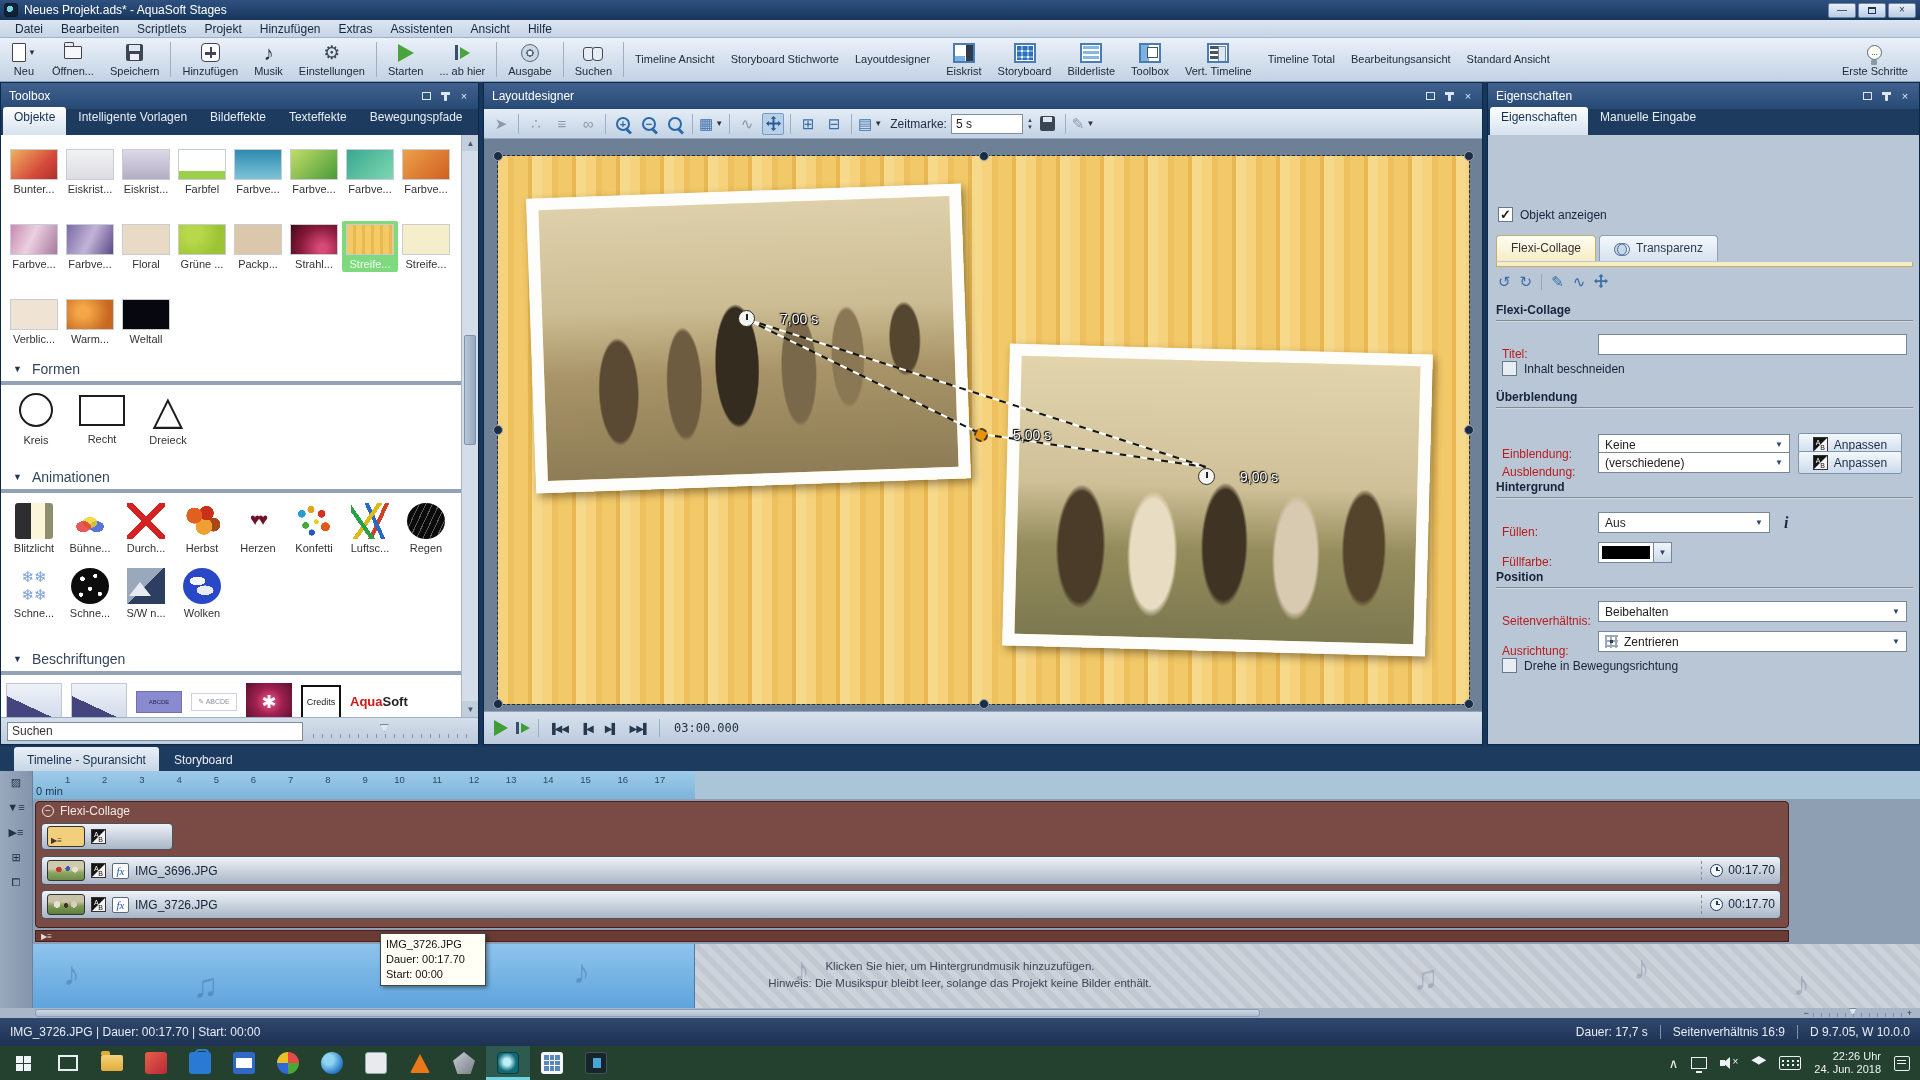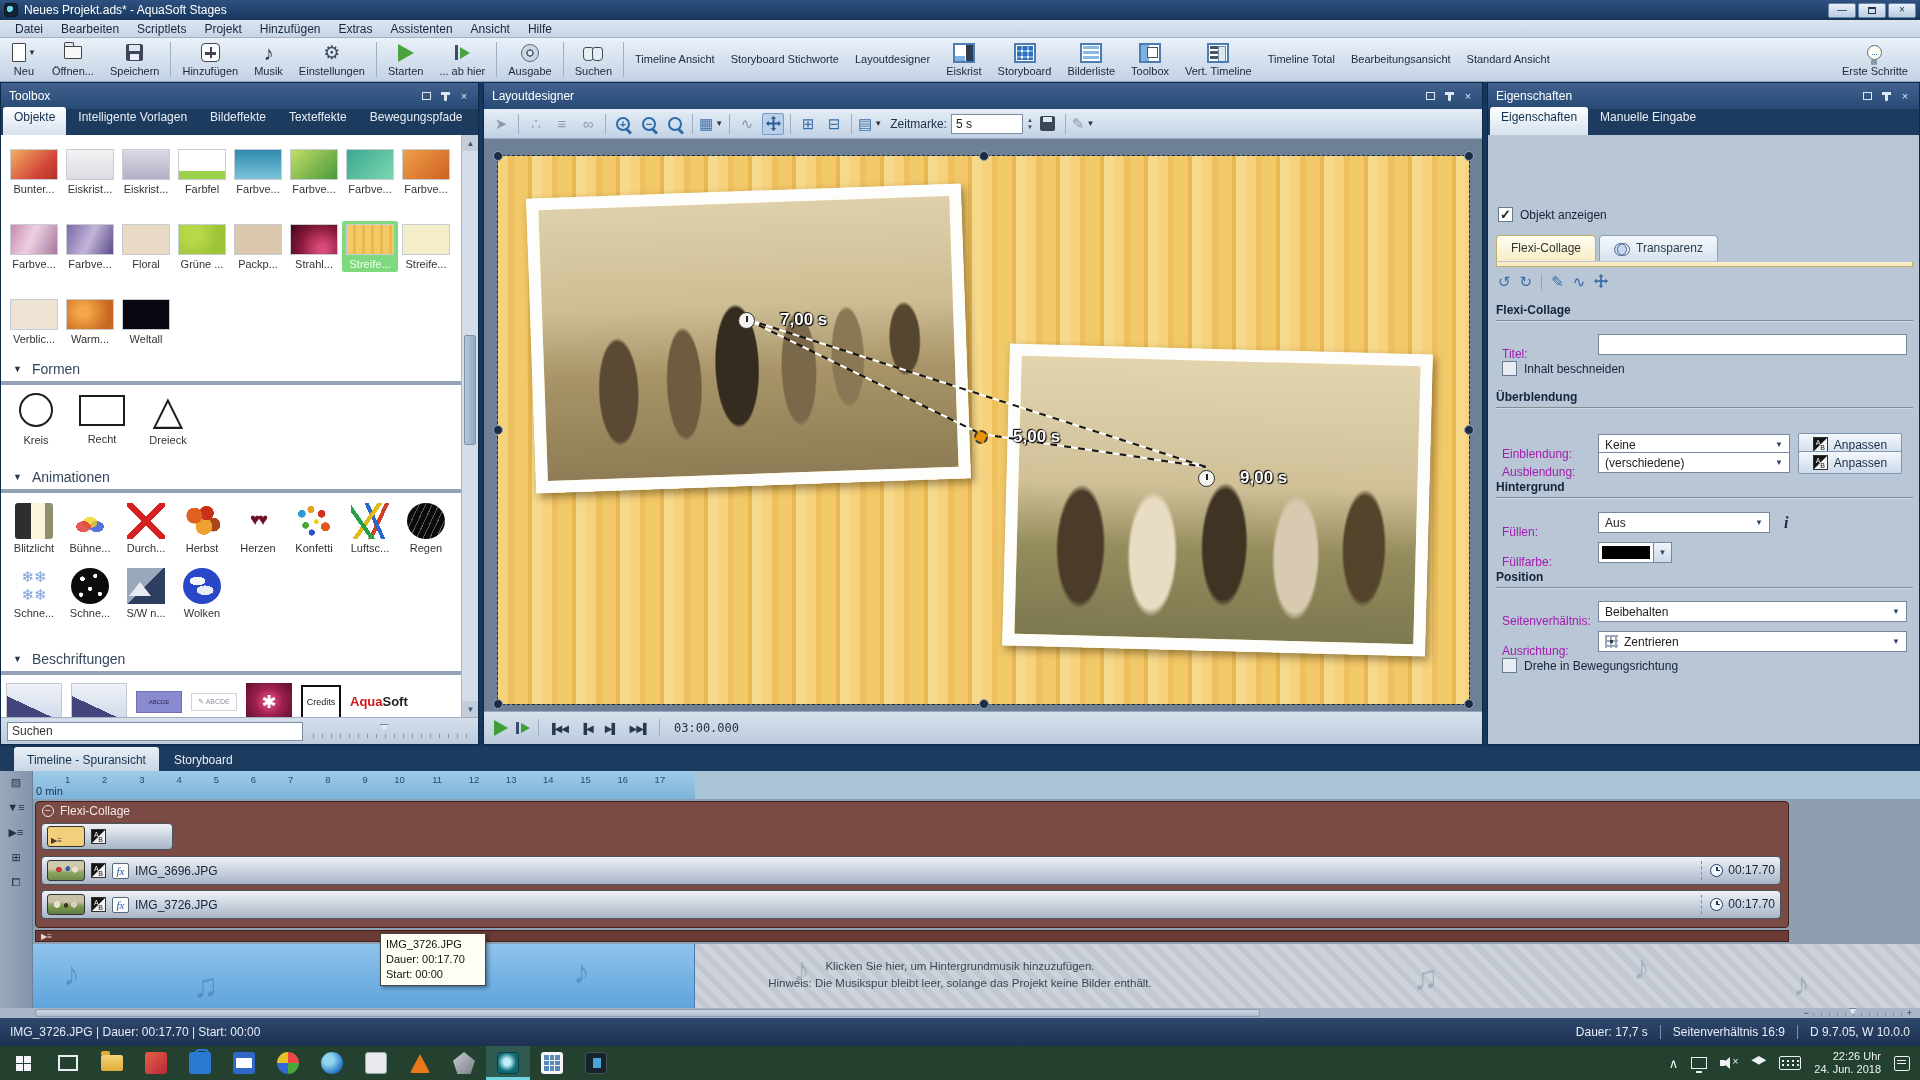--- a/index.html
+++ b/index.html
@@ -205,21 +205,21 @@
       radial-gradient(ellipse 42px 105px at 34% 70%, #e8dcc2 52%, transparent 60%),
       radial-gradient(ellipse 38px 100px at 52% 66%, #3f3424 55%, transparent 62%),
       radial-gradient(ellipse 40px 105px at 70% 70%, #d8cab0 52%, transparent 60%),
       radial-gradient(ellipse 36px 95px at 87% 66%, #55442c 55%, transparent 62%),
       linear-gradient(180deg,#e2d5ae 0%,#cfc098 45%,#948c5c 68%,#7c7850 100%); }
   .paths-svg { position:absolute; left:0; top:0; pointer-events:none; }
   .marker { position:absolute; display:flex; align-items:center; gap:5px; }
   .marker-clock { width:17px; height:17px; border-radius:50%; background:#f4f4f0; border:1.6px solid #2c2c2c; position:relative; }
   .marker-clock::before { content:""; position:absolute; left:7px; top:3px; width:1.8px; height:6px; background:#222; }
   .marker-dot { width:14px; height:14px; border-radius:50%; background:#e8920c; border:2px dashed #3a3a3a; }
-  .marker-label { font-size:17px; font-weight:bold; color:#fff; text-shadow:0 0 2px #000, 1px 1px 1px #000, -1px -1px 1px #000;padding-left:20px; }
+  .marker-label { font-size:14px; font-weight:normal; color:#fff; text-shadow:0 0 2px #000, 1px 1px 1px #000, -1px -1px 1px #000;padding-left:20px; }
   .handle { position:absolute; width:10px; height:10px; border-radius:50%; background:#1c2c42; border:1.5px solid #8fa4bd; margin:-5px; }
   .d-playbar { height:33px; background:linear-gradient(#d8e2ee,#bccadc); border-top:1px solid #93a6bd; display:flex; align-items:center; gap:8px; padding:0 10px; flex:none; }
   .pb-play { width:0; height:0; border-left:14px solid #3f9e36; border-top:8px solid transparent; border-bottom:8px solid transparent; }
   .pb-playsmall { display:flex; align-items:center; gap:2px; }
   .pb-playsmall .b { width:2.5px; height:12px; background:#39506b; }
   .pb-playsmall .t { width:0; height:0; border-left:9px solid #3f9e36; border-top:5.5px solid transparent; border-bottom:5.5px solid transparent; }
   .pb-nav { font-size:10px; color:#27394e; letter-spacing:-1px; padding:0 2px; }
   .pb-time { font-family:"DejaVu Sans Mono", monospace; font-size:12px; color:#223246; margin-left:6px; }
   .pb-sep { width:1px; height:18px; background:#9db0c6; }
 
@@ -233,21 +233,21 @@
   .subtab { padding:5px 14px 6px; font-size:12px; background:linear-gradient(#f4f8fc,#d7e2ee); border:1px solid #8ca0b8; border-bottom:none; border-radius:4px 4px 0 0; color:#2a3a50; display:flex; align-items:center; gap:6px; }
   .subtab.active { background:linear-gradient(#fffdf2,#f7ecc4); border-color:#c2ae66; color:#333; }
   .subtab-strip { position:absolute; left:8px; top:127px; width:417px; height:5px; background:#f7ecc4; border:1px solid #c2ae66; border-top:none; }
   .transp-ico { width:16px; height:11px; position:relative; }
   .transp-ico::before, .transp-ico::after { content:""; position:absolute; top:0; width:11px; height:11px; border-radius:50%; border:1.6px solid #4a6a92; }
   .transp-ico::before { left:0; background:#c8d8ea; } .transp-ico::after { right:0; }
   .icon-row { position:absolute; left:10px; top:138px; display:flex; align-items:center; gap:9px; font-size:15px; color:#3a6ea8; }
   .icon-row .isep { width:1px; height:16px; background:#93a6bd; }
   .pr-head { position:absolute; left:8px; width:417px; font-weight:bold; color:#14243a; border-bottom:2px groove #d0dae6; padding-bottom:3px; }
   .f-row { position:absolute; left:14px; display:flex; align-items:center; }
-  .f-label { width:96px; color:#a21caf;margin-top:19px; }
+  .f-label { width:96px; color:#b91c1c;margin-top:19px; }
   .f-label.wide { width:96px; }
   .selectbox { height:21px; background:#fff; border:1px solid #76879c; display:flex; align-items:center; justify-content:space-between; padding:0 6px; color:#222; }
   .selectbox .car { font-size:8px; color:#2c4668; }
   .btn-anpassen { margin-left:8px; height:23px; width:104px; background:linear-gradient(#f4f8fc,#ccdaea); border:1px solid #7e96b2; border-radius:2px; display:flex; align-items:center; justify-content:center; gap:6px; color:#1c2c44; }
   .ab-badge { width:15px; height:15px; background:linear-gradient(135deg,#141414 49%,#f4f4f4 51%); border:1px solid #333; position:relative; font-size:7px; }
   .ab-badge::before { content:"A"; position:absolute; left:2px; top:1px; color:#fff; }
   .ab-badge::after { content:"B"; position:absolute; right:2px; bottom:0px; color:#111; }
   .info-i { font-family:"Liberation Serif", serif; font-style:italic; font-weight:bold; font-size:16px; color:#1a2a44; margin-left:14px; }
   .swatch-btn { width:56px; height:21px; background:#fff; border:1px solid #76879c; padding:3px; }
   .swatch-inner { width:100%; height:100%; background:#000; }

